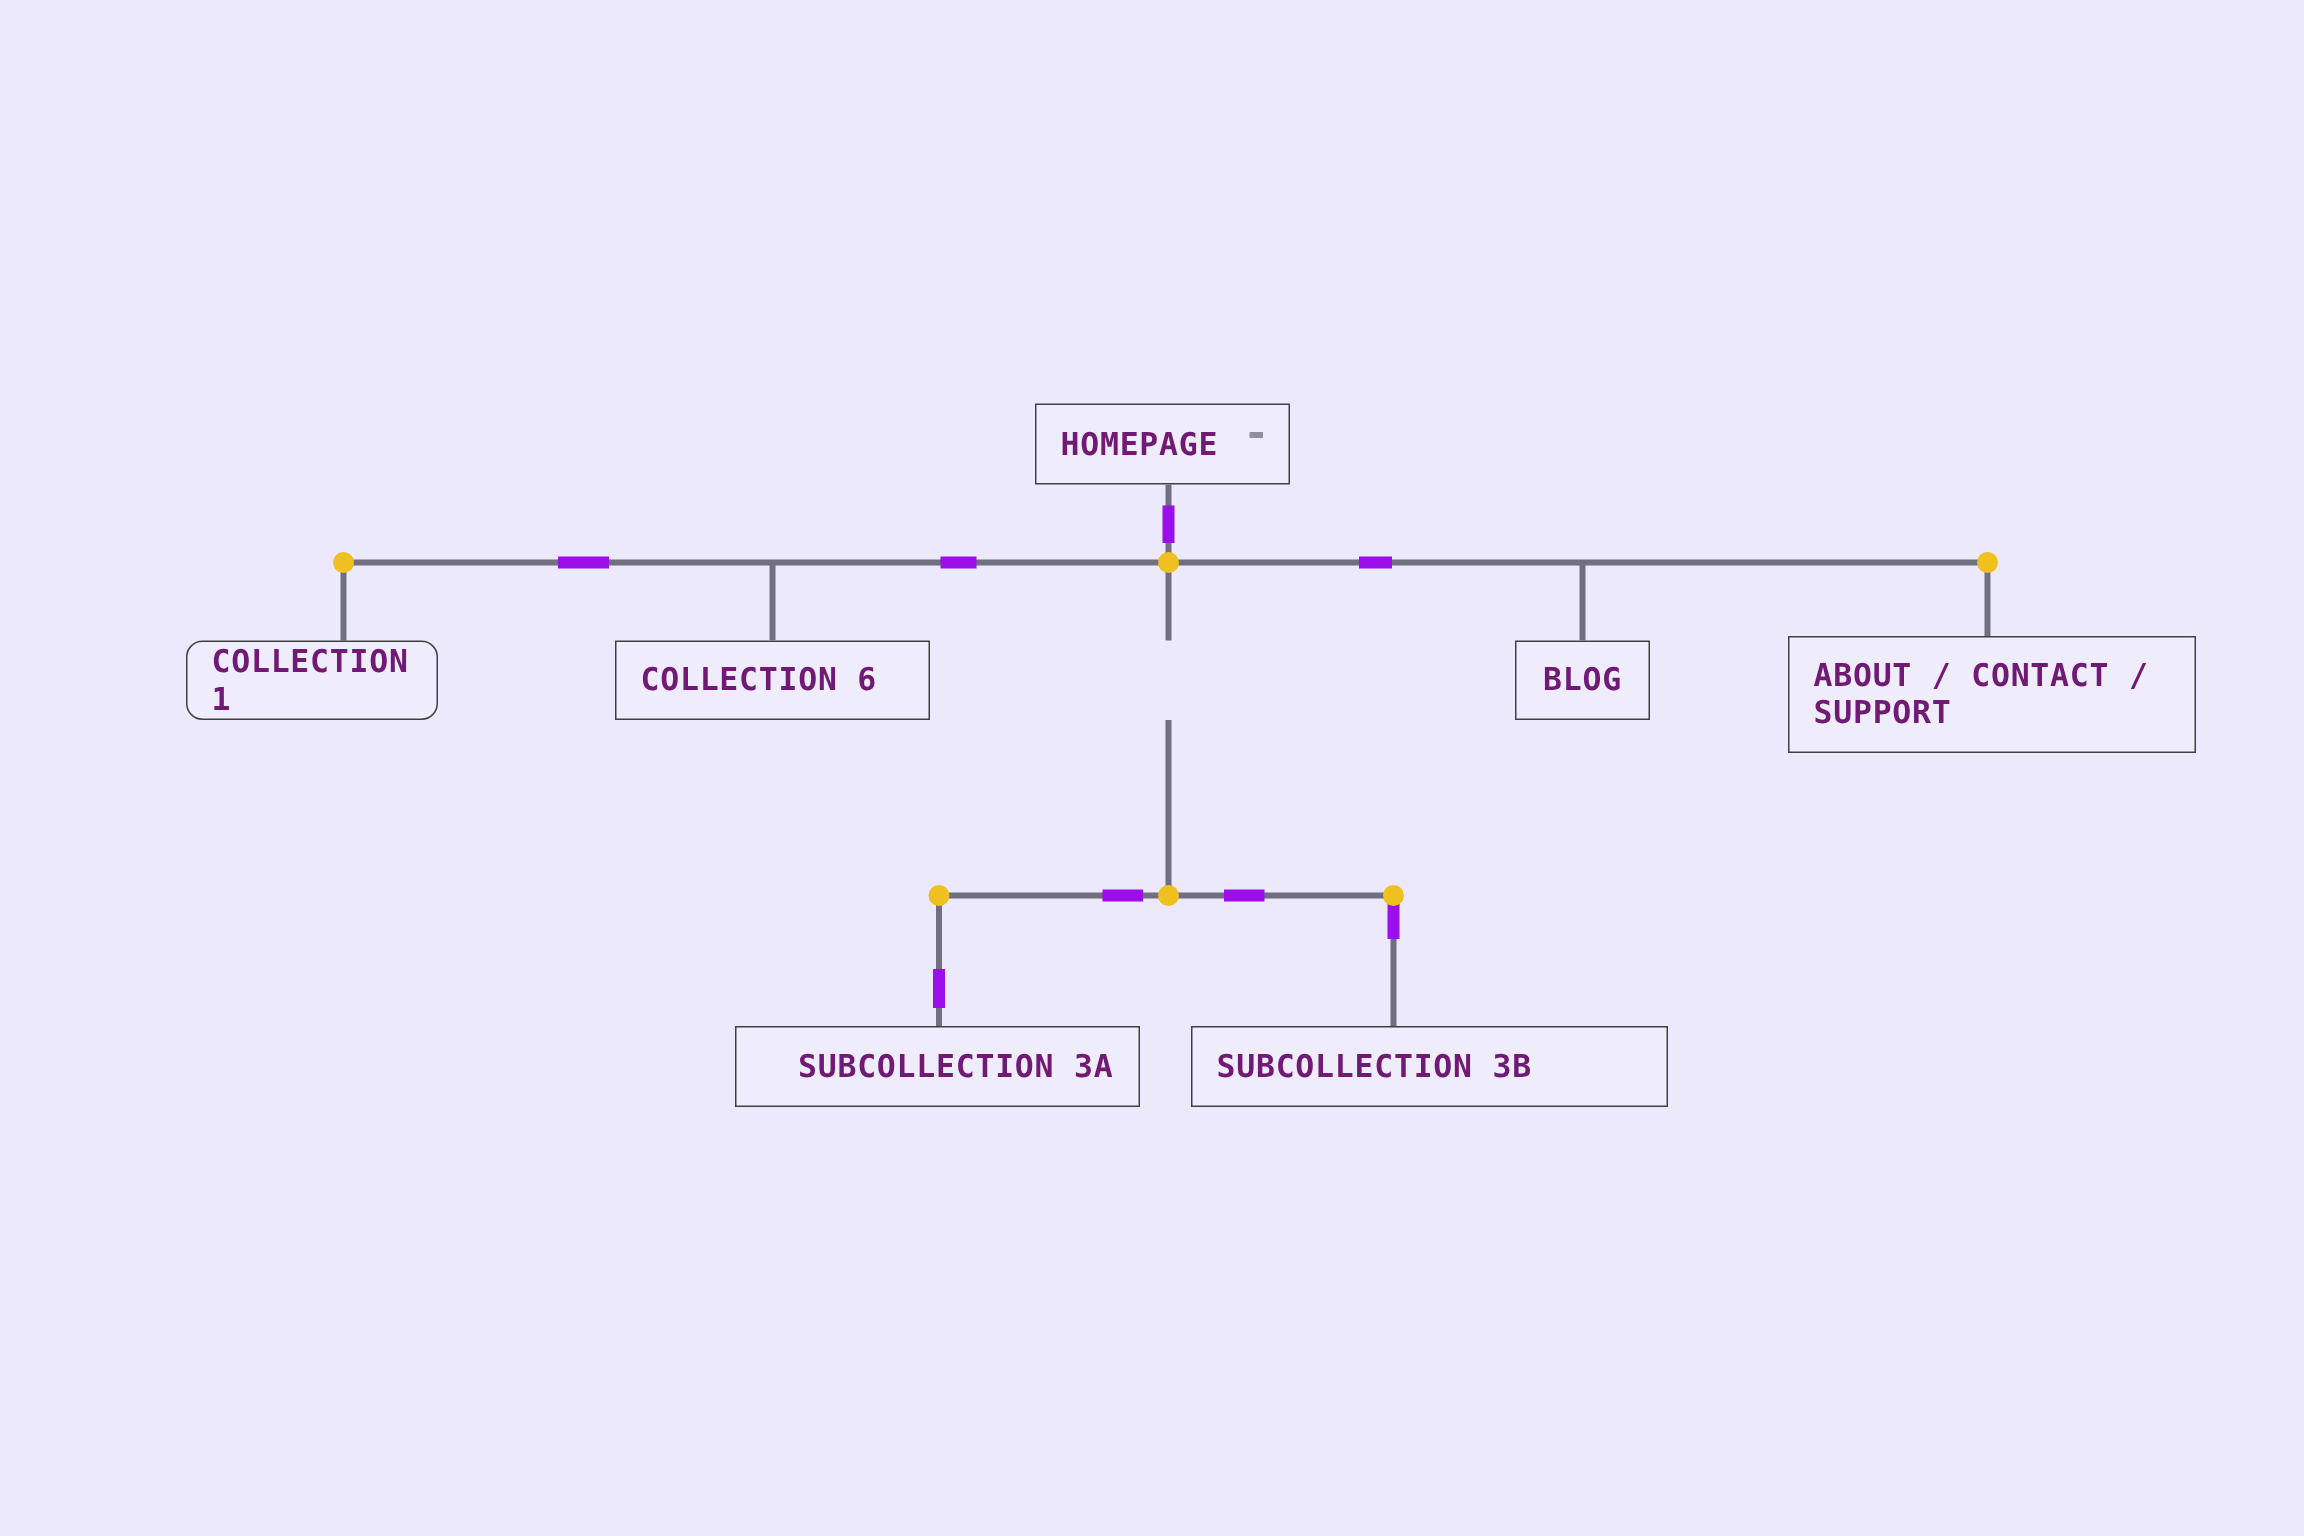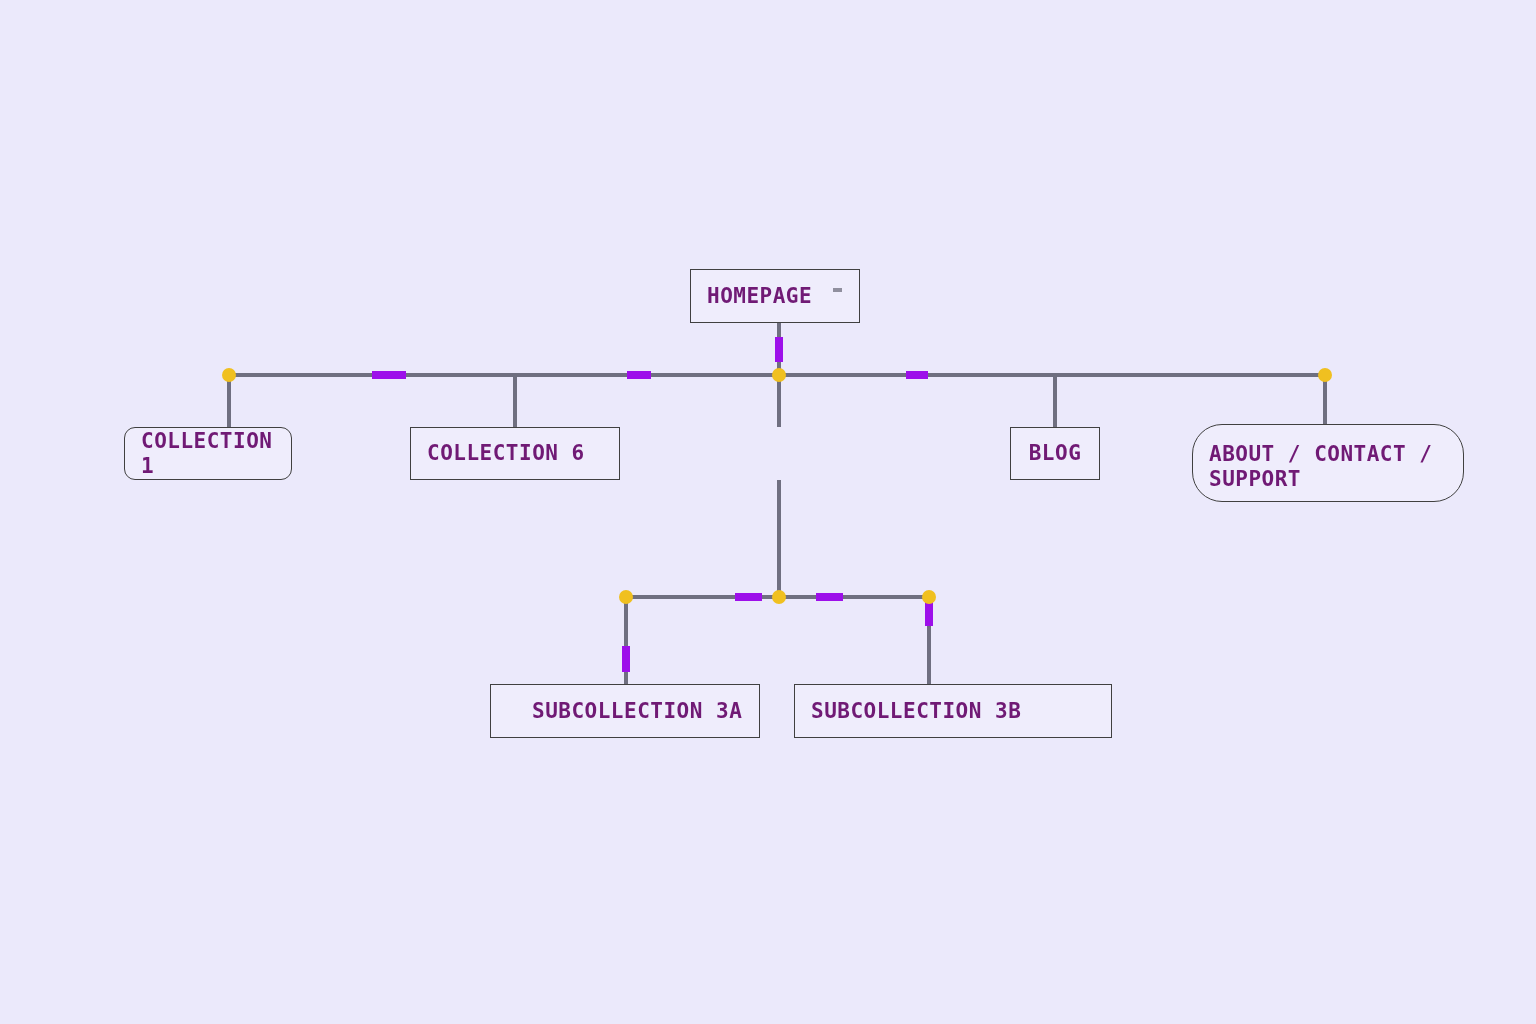--- a/index.html
+++ b/index.html
@@ -44,22 +44,21 @@
     color: #701a75;
     font-weight: bold;
     font-size: 21px;
     letter-spacing: 0.5px;
     line-height: 1.18;
     white-space: pre-line;
     cursor: pointer;
   }
 
   .node.two-line {
-    align-items: flex-end;
-    border-radius: 30px;
+    align-items: center;
   }
 
   .node-label {
     display: block;
   }
 
   .caret {
     position: absolute;
     width: 9px;
     height: 4px;

